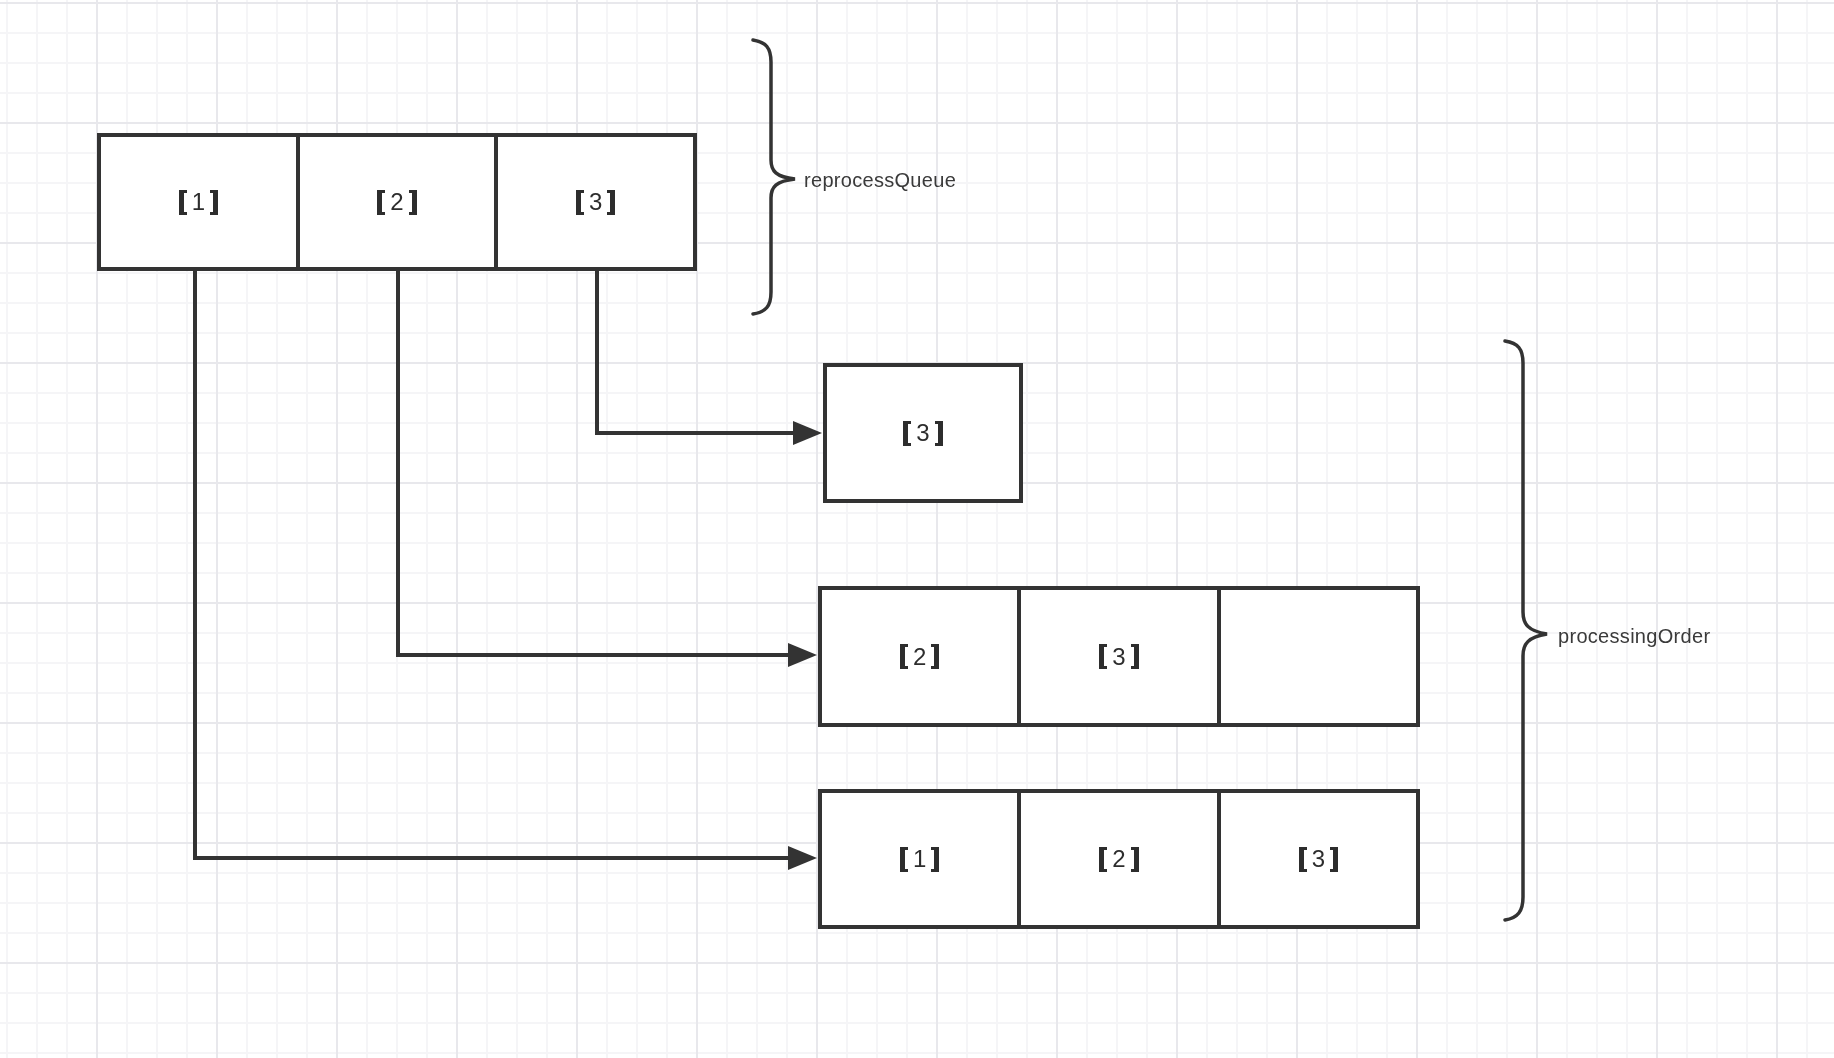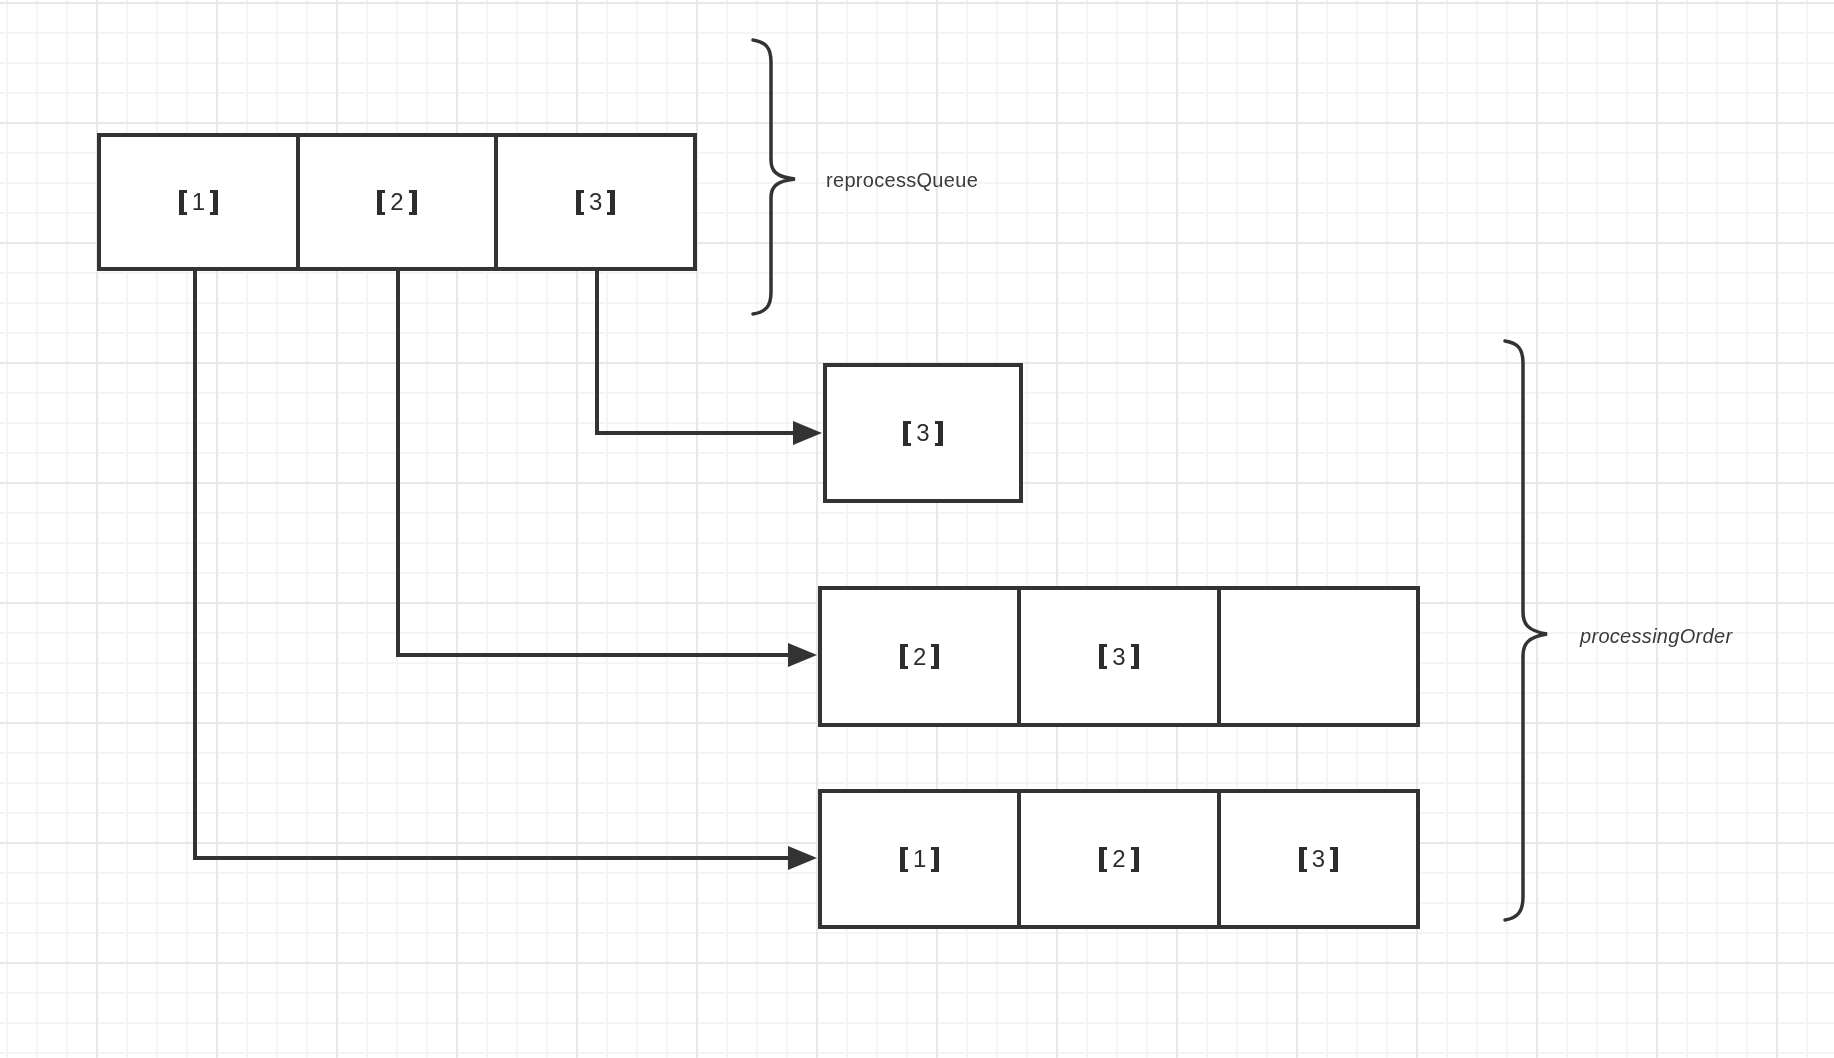--- a/index.html
+++ b/index.html
@@ -35,21 +35,21 @@
   .cell + .cell { border-left:4px solid var(--stroke-color); }
 
   .cell-label { display:flex; align-items:center; color:var(--text-color); font-size:24px; font-weight:500; }
   .digit { line-height:1; padding:0 1px; letter-spacing:0; }
   .br { width:8px; height:25px; }
   .br-open  { border-left:5px solid; border-top:3px solid; border-bottom:3px solid; margin-right:4px; }
   .br-close { border-right:5px solid; border-top:3px solid; border-bottom:3px solid; margin-left:4px; }
 
   .brace-label {
     position:absolute; transform:translateY(-50%);
-    font-size:20px; color:var(--label-color); white-space:nowrap; letter-spacing:0.3px;margin-left:22px;
+    font-size:20px; color:var(--label-color); white-space:nowrap; letter-spacing:0.3px;
   }
 </style>
 </head>
 <body>
 
 <div class="canvas">
 
   <svg class="layer" viewBox="0 0 1834 1058">
 
     <path class="connector" d="M 597 271 L 597 433 L 794 433"></path>
@@ -138,15 +138,15 @@
     <div class="cell">
       <span class="cell-label">
           <span class="br br-open"></span>
           <span class="digit">3</span>
           <span class="br br-close"></span>
         </span>
     </div>
   </div>
 
   <div class="brace-label" style="left:804px; top:180px;">reprocessQueue</div>
-  <div class="brace-label" style="left:1558px; top:636px;font-style:italic;">processingOrder</div>
+  <div class="brace-label" style="left:1558px; top:636px;">processingOrder</div>
 
 </div>
 
 </body></html>

